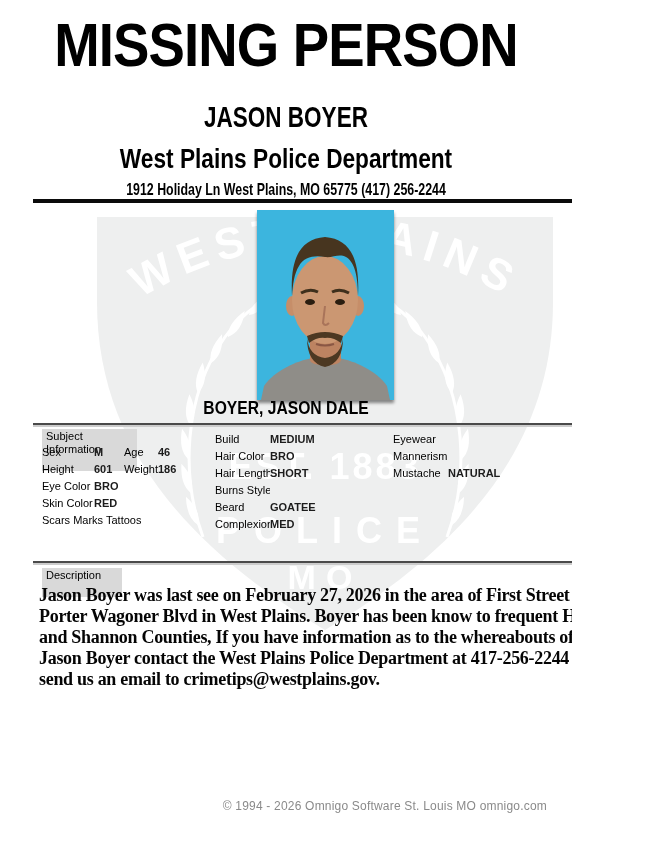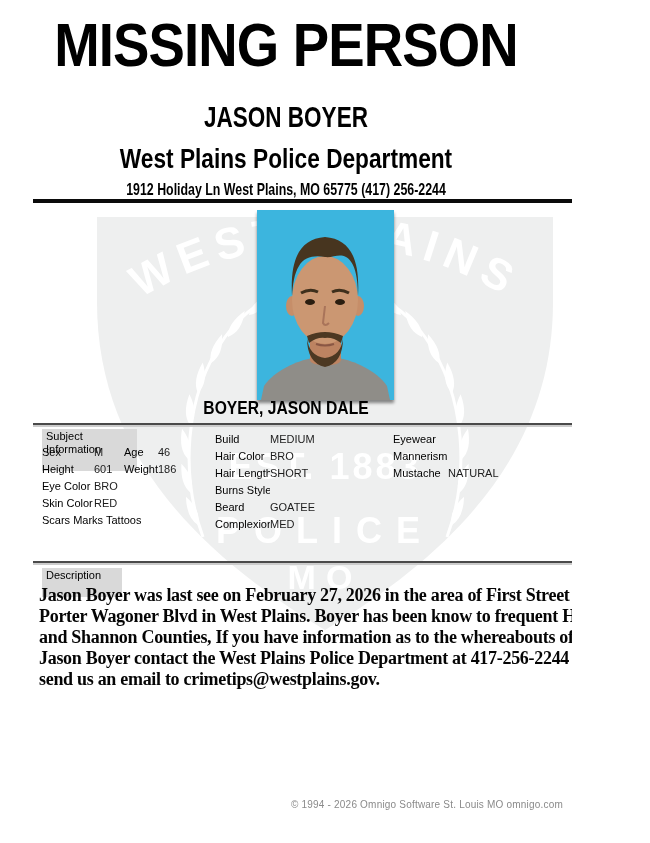--- a/index.html
+++ b/index.html
@@ -25,27 +25,27 @@
   .seclabel{position:absolute;background:#d9d9d9;font-size:11px;line-height:13px;
             padding:1px 6px 15px 4px;z-index:2;}
   #subjlabel{left:42px;top:429px;width:85px;}
   #desclabel{left:42px;top:568px;width:70px;}
   .col{position:absolute;font-size:11px;line-height:13px;z-index:2;}
   #col1{left:42px;top:446px;width:178px;}
   #col2{left:215px;top:433px;width:180px;}
   #col3{left:393px;top:433px;width:222px;}
   .irow{display:flex;height:17px;align-items:flex-start;white-space:nowrap;}
   .lab{flex:none;overflow:hidden;color:#000;}
-  .val{flex:none;font-weight:normal;color:#1c1c1c;overflow:hidden;}
+  .val{flex:none;font-weight:bold;color:#1c1c1c;overflow:hidden;}
   .w52{width:52px;} .w30{width:30px;} .w34{width:34px;}
   #col2 .lab,#col3 .lab{width:55px;}
   #desc{position:absolute;left:39px;top:585px;width:580px;z-index:2;
         font-family:Liberation Serif, serif;font-weight:bold;font-size:18px;
         line-height:21px;letter-spacing:-.3px;color:#050505;}
-  #footer{position:absolute;right:9px;top:799px;font-size:10px;color:#8a8a8a;
+  #footer{position:absolute;right:25px;top:799px;font-size:12px;color:#8a8a8a;
           letter-spacing:.2px;z-index:2;}
 </style>
 </head>
 <body>
 
 <div class="page">
 
   <div class="hdr" id="title">MISSING PERSON</div>
   <div class="hdr" id="name">JASON BOYER</div>
   <div class="hdr" id="dept">West Plains Police Department</div>

